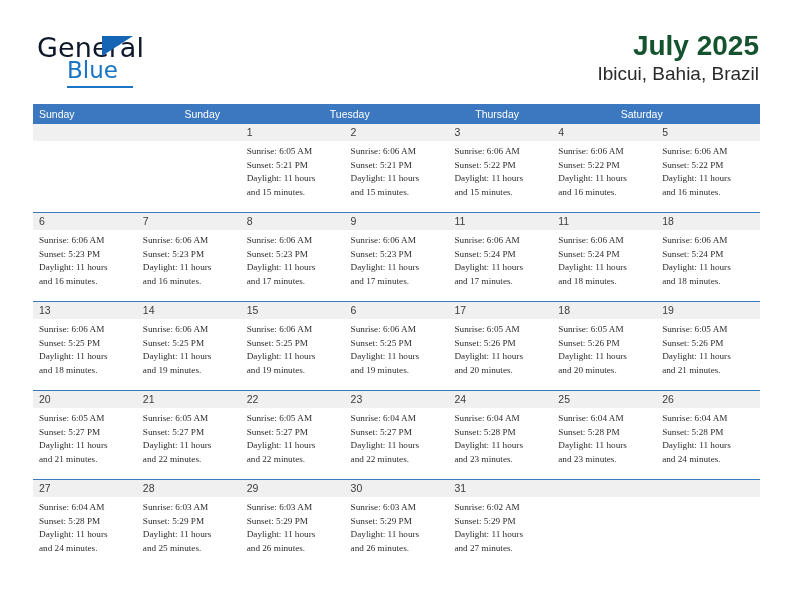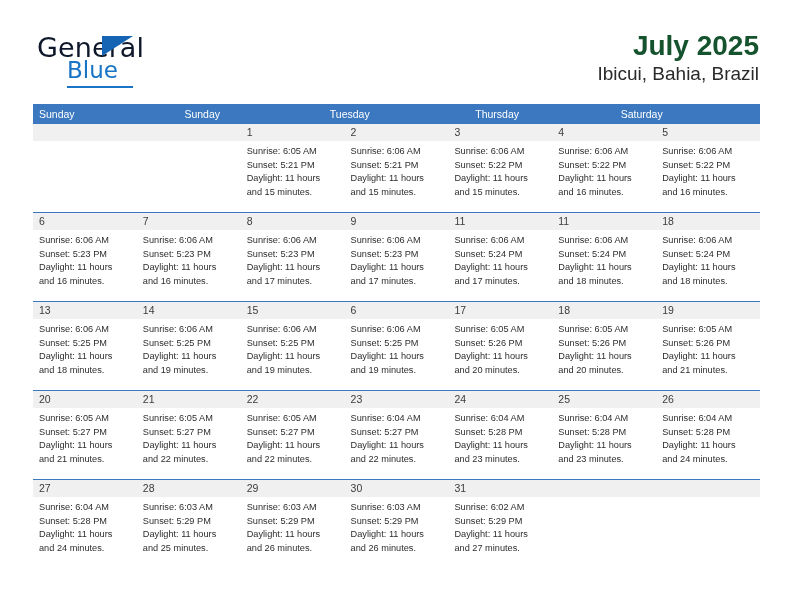--- a/index.html
+++ b/index.html
@@ -144,20 +144,21 @@
     color: #3b3b3b;
     padding-left: 6px;
     box-sizing: border-box;
   }
 
   .detail-band {
     display: flex;
     width: 100%;
     background: #ffffff;
     height: 71px;
+    font-family: Liberation Serif, serif;
   }
   .daycell {
     flex: 1 1 0;
     padding: 4px 6px 0 6px;
     box-sizing: border-box;
     overflow: hidden;
   }
   .daycell .line {
     font-size: 9.2px;
     line-height: 13.6px;

